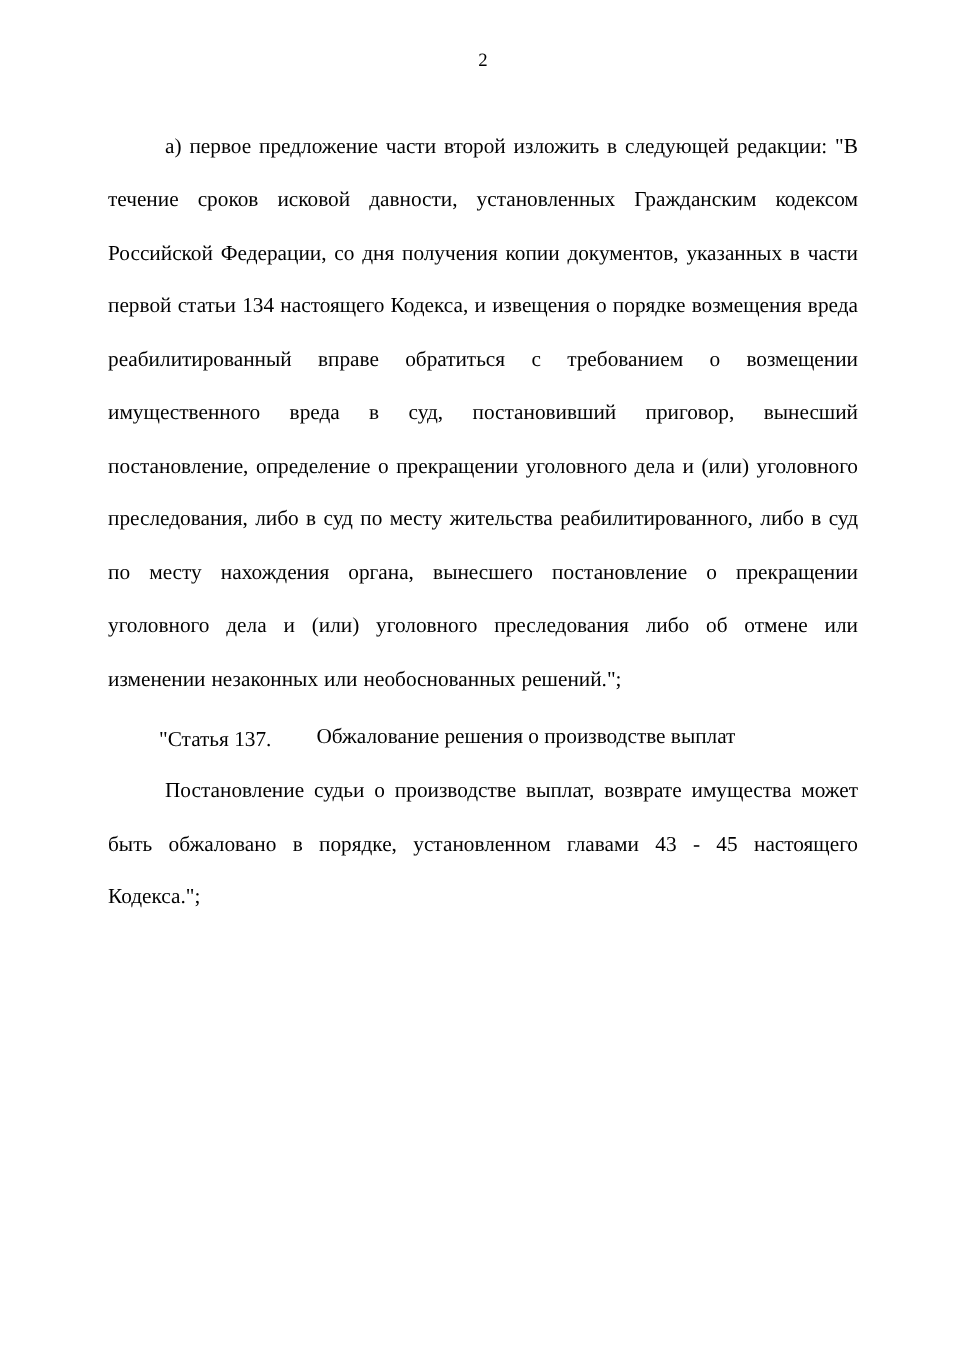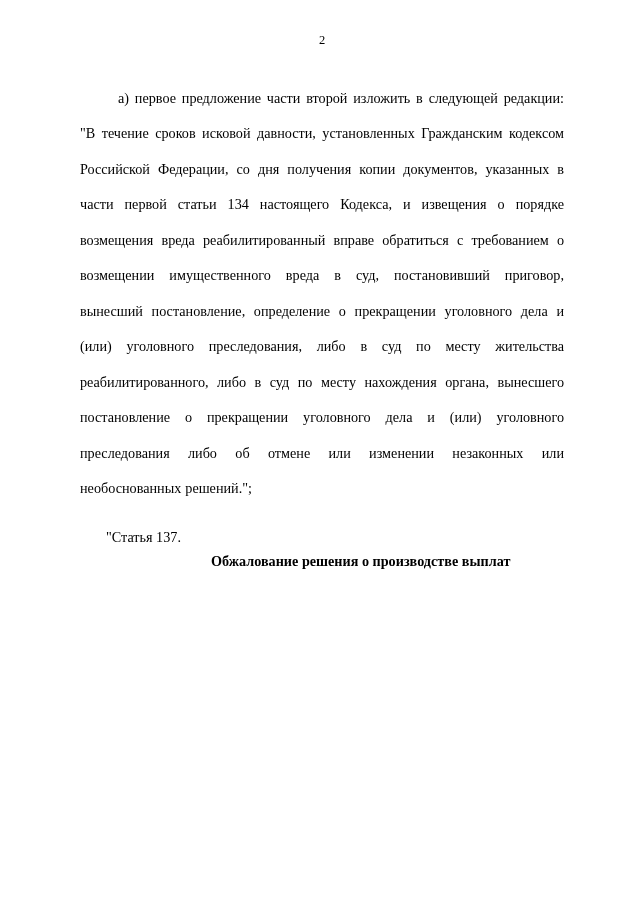--- a/index.html
+++ b/index.html
@@ -27,42 +27,41 @@
     font-size: 12.5px;
     line-height: 1;
     margin: 0 0 34px 0;
     letter-spacing: 0;
   }
   .para {
     font-size: 14.2px;
     line-height: 35.5px;
     text-align: justify;
     text-justify: inter-word;
-    margin: 8px;
+    margin: 0;
     text-indent: 38px;
     word-spacing: 0.5px;
   }
   .article-block {
     margin-top: 0;
     display: flex;
     align-items: flex-start;
     font-size: 14.2px;
     line-height: 26px;
     padding-left: 34px;
     box-sizing: border-box;
   }
   .article-label {
     white-space: nowrap;
     padding-right: 30px;
   }
   .article-title {
-    font-weight: bold;
+    font-weight: normal;
     max-width: 330px;
     line-height: 22px;
-    margin-top: 26px;
   }
   .spacer-sm { height: 9px; }
   .spacer-xs { height: 4px; }
 </style>
 </head>
 <body>
 
 <div class="page">
 
   <div class="page-number">2</div>
@@ -73,14 +72,15 @@
 
   <div class="spacer-sm"></div>
 
   <div class="article-block">
     <span class="article-label">"Статья 137.</span>
     <span class="article-title">Обжалование решения о производстве выплат</span>
   </div>
 
   <div class="spacer-xs"></div>
 
+  <p class="para">Постановление судьи о производстве выплат, возврате имущества может быть обжаловано в порядке, установленном главами 43 - 45 настоящего Кодекса.";</p>
 
 </div>
 
 </body></html>

